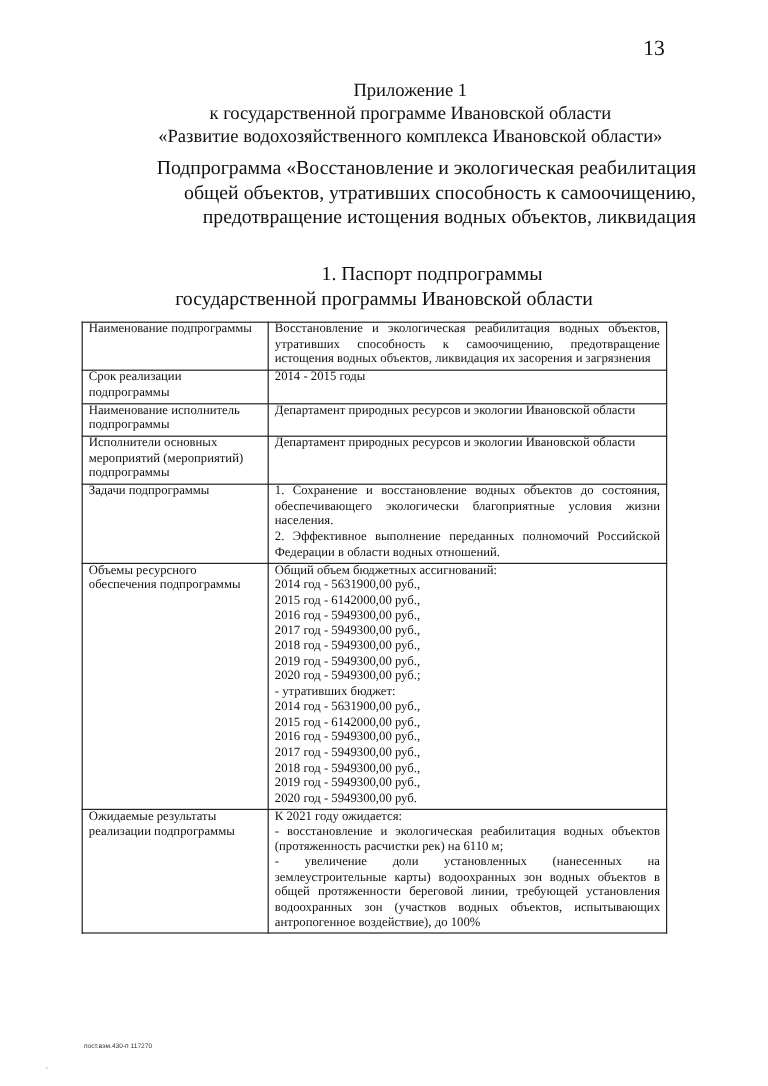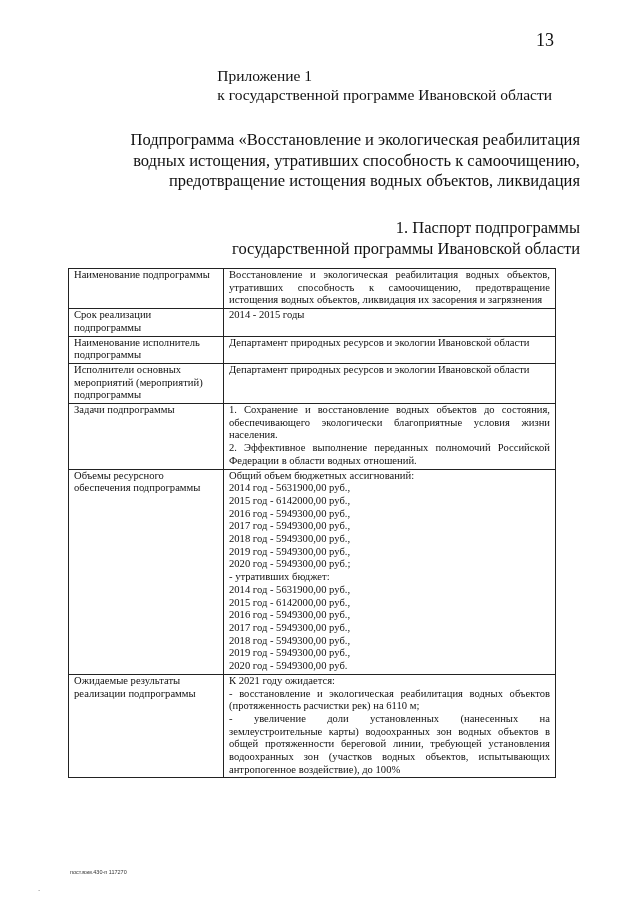--- a/index.html
+++ b/index.html
@@ -1,48 +1,49 @@
 <!DOCTYPE html>
 <html><head>
 <meta charset="utf-8">
 <style>
   html, body { margin: 0; padding: 0; background: #ffffff; }
   body {
     width: 640px; height: 905px; position: relative; overflow: hidden;
     font-family: "Liberation Serif", "DejaVu Serif", serif; color: #111;
   }
   .page-number { position: absolute; top: 30px; right: 86px; font-size: 18px; }
-  .appendix { position: absolute; top: 66px; right: 88px; text-align: left; font-size: 15.5px; line-height: 19px; }
+  .appendix { position: absolute; top: 66px; right: 88px; text-align: center; font-size: 15.5px; line-height: 19px; }
   .subprogram-title { position: absolute; top: 130px; left: 60px; width: 520px; text-align: right; font-size: 16.5px; line-height: 20.5px; }
-  .passport-title { position: absolute; top: 218px; left: 60px; width: 520px; text-align: right; font-size: 16.5px; line-height: 20.5px; }
+  .passport-title { position: absolute; top: 218px; left: 60px; width: 520px; text-align: center; font-size: 16.5px; line-height: 20.5px; }
   .passport-title .l1 { padding-left: 80px; }
   table.passport {
     position: absolute; top: 268px; left: 68px; width: 488px;
     border-collapse: collapse; font-size: 10.6px; line-height: 12.7px;
   }
   table.passport td { border: 1px solid #222; vertical-align: top; padding: 0 5px 1px 5px; }
   td.label { width: 144px; font-family: Liberation Serif, serif; }
   td.value { text-align: justify; }
   .line { display: block; }
   .footer { position: absolute; top: 869px; left: 70px; font-family: "Liberation Sans", sans-serif; font-size: 5.5px; color: #333; }
   .scan-mark { position: absolute; top: 888px; left: 38px; font-size: 7px; color: #555; }
 </style>
 </head>
 <body>
 
 <div class="page-number">13</div>
 
 <div class="appendix">
   <div>Приложение 1</div>
   <div>к государственной программе Ивановской области</div>
+  <div>«Развитие водохозяйственного комплекса Ивановской области»</div>
 </div>
 
 <div class="subprogram-title">
   <div>Подпрограмма «Восстановление и экологическая реабилитация</div>
-  <div>водных истощения, утративших способность к самоочищению,</div>
+  <div>общей объектов, утративших способность к самоочищению,</div>
   <div>предотвращение истощения водных объектов, ликвидация</div>
 </div>
 
 <div class="passport-title">
   <div class="l1">1. Паспорт подпрограммы</div>
   <div>государственной программы Ивановской области</div>
 </div>
 
 <table class="passport">
   <tbody id="passport-body">

